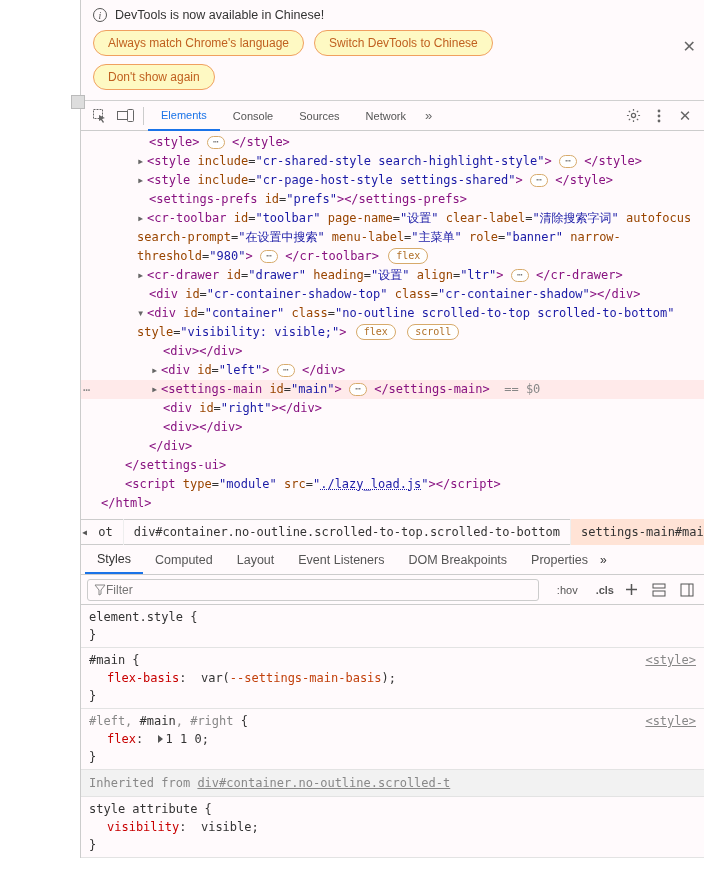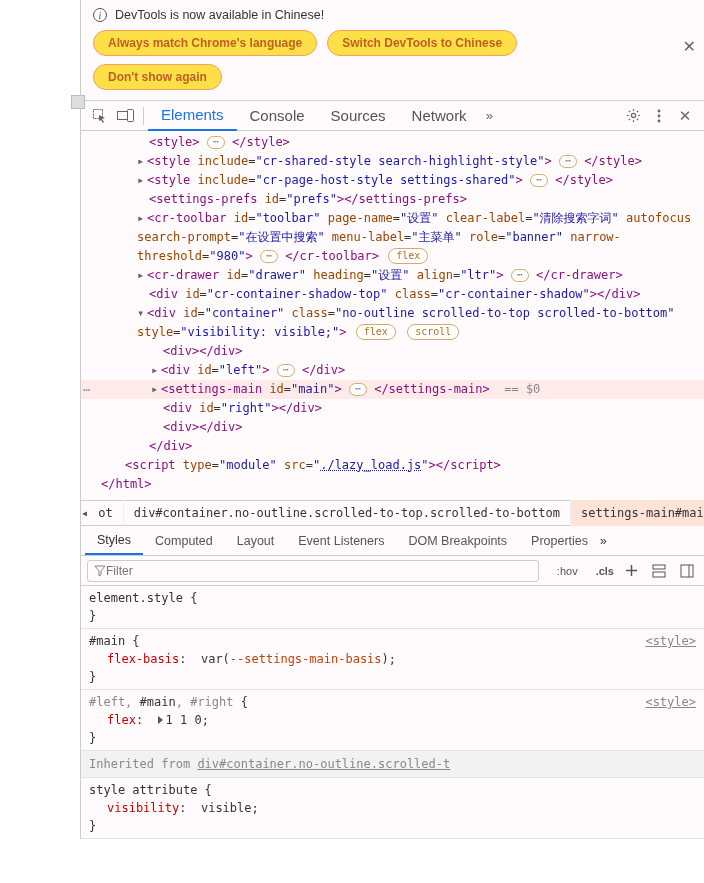--- a/index.html
+++ b/index.html
@@ -7,26 +7,26 @@
   .wrap { margin-left: 80px; border-left:1px solid #ccc; width:624px; background:#fffafc; position:relative;}
   
   .scrollstub { position:absolute; left:-10px; top:95px; width:14px; height:14px; background:#ddd; border:1px solid #bbb;}
   
   .infobar { padding: 8px 12px 10px 12px; border-bottom:1px solid #d0d0d0; }
   .info-head { display:flex; align-items:center; gap:8px; margin-bottom:8px;}
   .info-head .i-icon { width:14px; height:14px; border:1px solid #555; border-radius:50%; display:flex; align-items:center; justify-content:center; font-size:10px; font-family:Georgia,serif; font-style:italic; color:#555;}
   .info-head span.t { font-size:12.5px; color:#333; }
   .info-close { position:absolute; right:8px; top:37px; font-size:16px; color:#666; cursor:pointer; }
   .info-buttons { display:flex; gap:10px; flex-wrap:wrap; }
-  .pillbtn { border:1px solid #f0a060; color:#c06020; background:#fde047; border-radius:14px; padding:5px 14px; font-size:12px; cursor:pointer;font-weight:bold;}
+  .pillbtn { border:1px solid #f0a060; color:#c06020; background:#fef9c3; border-radius:14px; padding:5px 14px; font-size:12px; cursor:pointer;}
   
   .tabs { display:flex; align-items:center; height:30px; border-bottom:1px solid #ccc; padding:0 6px; gap:0;}
   .tabs .iconbtn { width:26px; height:26px; display:flex; align-items:center; justify-content:center; color:#666; cursor:pointer;}
   .tabs .sep { width:1px; background:#ccc; height:18px; margin:0 4px;}
-  .tabs .tab { padding:0 13px; height:30px; display:flex; align-items:center; font-size:15px; color:#555; cursor:pointer;}
+  .tabs .tab { padding:0 13px; height:30px; display:flex; align-items:center; font-size:11px; color:#555; cursor:pointer;}
   .tabs .tab.sel { color:#1a73e8; border-bottom:2px solid #1a73e8; }
   .tabs .spacer { flex:1; }
   .tabs .chev { font-size:13px; color:#666; padding:0 6px; cursor:pointer;}
   
   .dom { font-family: Menlo,Consolas,monospace; font-size:12px; line-height:19px; padding:2px 0 6px 0; background:#fffafc; white-space:nowrap; overflow:hidden;}
   .rowd { padding:0 4px; position:relative;}
   .rowd.sel { background:#ffeaea; }
   .ellip-dots { position:absolute; left:2px; top:1px; color:#888; font-size:12px; letter-spacing:1px;}
   .exp { display:inline-block; width:10px; color:#666; }
   .tagp { color:#881280; } 
@@ -132,20 +132,21 @@
     <div class="rowd" style="padding-left:56px;white-space:normal;"><span class="exp">▸</span><span class="tagp">&lt;<span>cr-toolbar</span></span> <span class="attn">id</span>=<span class="attv">"<span>toolbar</span>"</span> <span class="attn">page-name</span>=<span class="attv">"<span>设置</span>"</span> <span class="attn">clear-label</span>=<span class="attv">"<span>清除搜索字词</span>"</span> <span class="attn">autofocus</span> <span class="attn">search-prompt</span>=<span class="attv">"<span>在设置中搜索</span>"</span> <span class="attn">menu-label</span>=<span class="attv">"<span>主菜单</span>"</span> <span class="attn">role</span>=<span class="attv">"<span>banner</span>"</span> <span class="attn">narrow-threshold</span>=<span class="attv">"<span>980</span>"</span><span class="tagp">&gt;</span> <span class="ebadge">⋯</span> <span class="tagp">&lt;/cr-toolbar&gt;</span> <span class="badge">flex</span></div>
     <div class="rowd" style="padding-left:56px;"><span class="exp">▸</span><span class="tagp">&lt;<span>cr-drawer</span></span> <span class="attn">id</span>=<span class="attv">"<span>drawer</span>"</span> <span class="attn">heading</span>=<span class="attv">"<span>设置</span>"</span> <span class="attn">align</span>=<span class="attv">"<span>ltr</span>"</span><span class="tagp">&gt;</span> <span class="ebadge">⋯</span> <span class="tagp">&lt;/cr-drawer&gt;</span></div>
     <div class="rowd" style="padding-left:68px;"><span class="tagp">&lt;<span>div</span></span> <span class="attn">id</span>=<span class="attv">"<span>cr-container-shadow-top</span>"</span> <span class="attn">class</span>=<span class="attv">"<span>cr-container-shadow</span>"</span><span class="tagp">&gt;</span><span class="tagp">&lt;/div&gt;</span></div>
     <div class="rowd" style="padding-left:56px;white-space:normal;"><span class="exp">▾</span><span class="tagp">&lt;<span>div</span></span> <span class="attn">id</span>=<span class="attv">"<span>container</span>"</span> <span class="attn">class</span>=<span class="attv">"<span>no-outline scrolled-to-top scrolled-to-bottom</span>"</span> <span class="attn">style</span>=<span class="attv">"<span>visibility: visible;</span>"</span><span class="tagp">&gt;</span> <span class="badge">flex</span> <span class="badge">scroll</span></div>
     <div class="rowd" style="padding-left:82px;"><span class="tagp">&lt;<span>div</span>&gt;</span><span class="tagp">&lt;/div&gt;</span></div>
     <div class="rowd" style="padding-left:70px;"><span class="exp">▸</span><span class="tagp">&lt;<span>div</span></span> <span class="attn">id</span>=<span class="attv">"<span>left</span>"</span><span class="tagp">&gt;</span> <span class="ebadge">⋯</span> <span class="tagp">&lt;/div&gt;</span></div>
     <div class="rowd sel" style="padding-left:70px;"><span class="ellip-dots">⋯</span><span class="exp">▸</span><span class="tagp">&lt;<span>settings-main</span></span> <span class="attn">id</span>=<span class="attv">"<span>main</span>"</span><span class="tagp">&gt;</span> <span class="ebadge">⋯</span> <span class="tagp">&lt;/settings-main&gt;</span>&nbsp;&nbsp;<span class="txtgray">== $0</span></div>
     <div class="rowd" style="padding-left:82px;"><span class="tagp">&lt;<span>div</span></span> <span class="attn">id</span>=<span class="attv">"<span>right</span>"</span><span class="tagp">&gt;</span><span class="tagp">&lt;/div&gt;</span></div>
     <div class="rowd" style="padding-left:82px;"><span class="tagp">&lt;<span>div</span>&gt;</span><span class="tagp">&lt;/div&gt;</span></div>
     <div class="rowd" style="padding-left:68px;"><span class="tagp">&lt;/div&gt;</span></div>
+    <div class="rowd" style="padding-left:44px;"><span class="tagp">&lt;/settings-ui&gt;</span></div>
     <div class="rowd" style="padding-left:44px;"><span class="tagp">&lt;<span>script</span></span> <span class="attn">type</span>=<span class="attv">"<span>module</span>"</span> <span class="attn">src</span>=<span class="attv">"<span class="url">./lazy_load.js</span>"</span><span class="tagp">&gt;</span><span class="tagp">&lt;/script&gt;</span></div>
     <div class="rowd" style="padding-left:20px;"><span class="tagp">&lt;/html&gt;</span></div>
   </div>
 
   <div class="crumbs">
     <div class="arr">◂</div>
     <div class="ci">ot</div>
     <div class="ci">div#container.no-outline.scrolled-to-top.scrolled-to-bottom</div>
     <div class="ci sel">settings-main#main</div>
 

